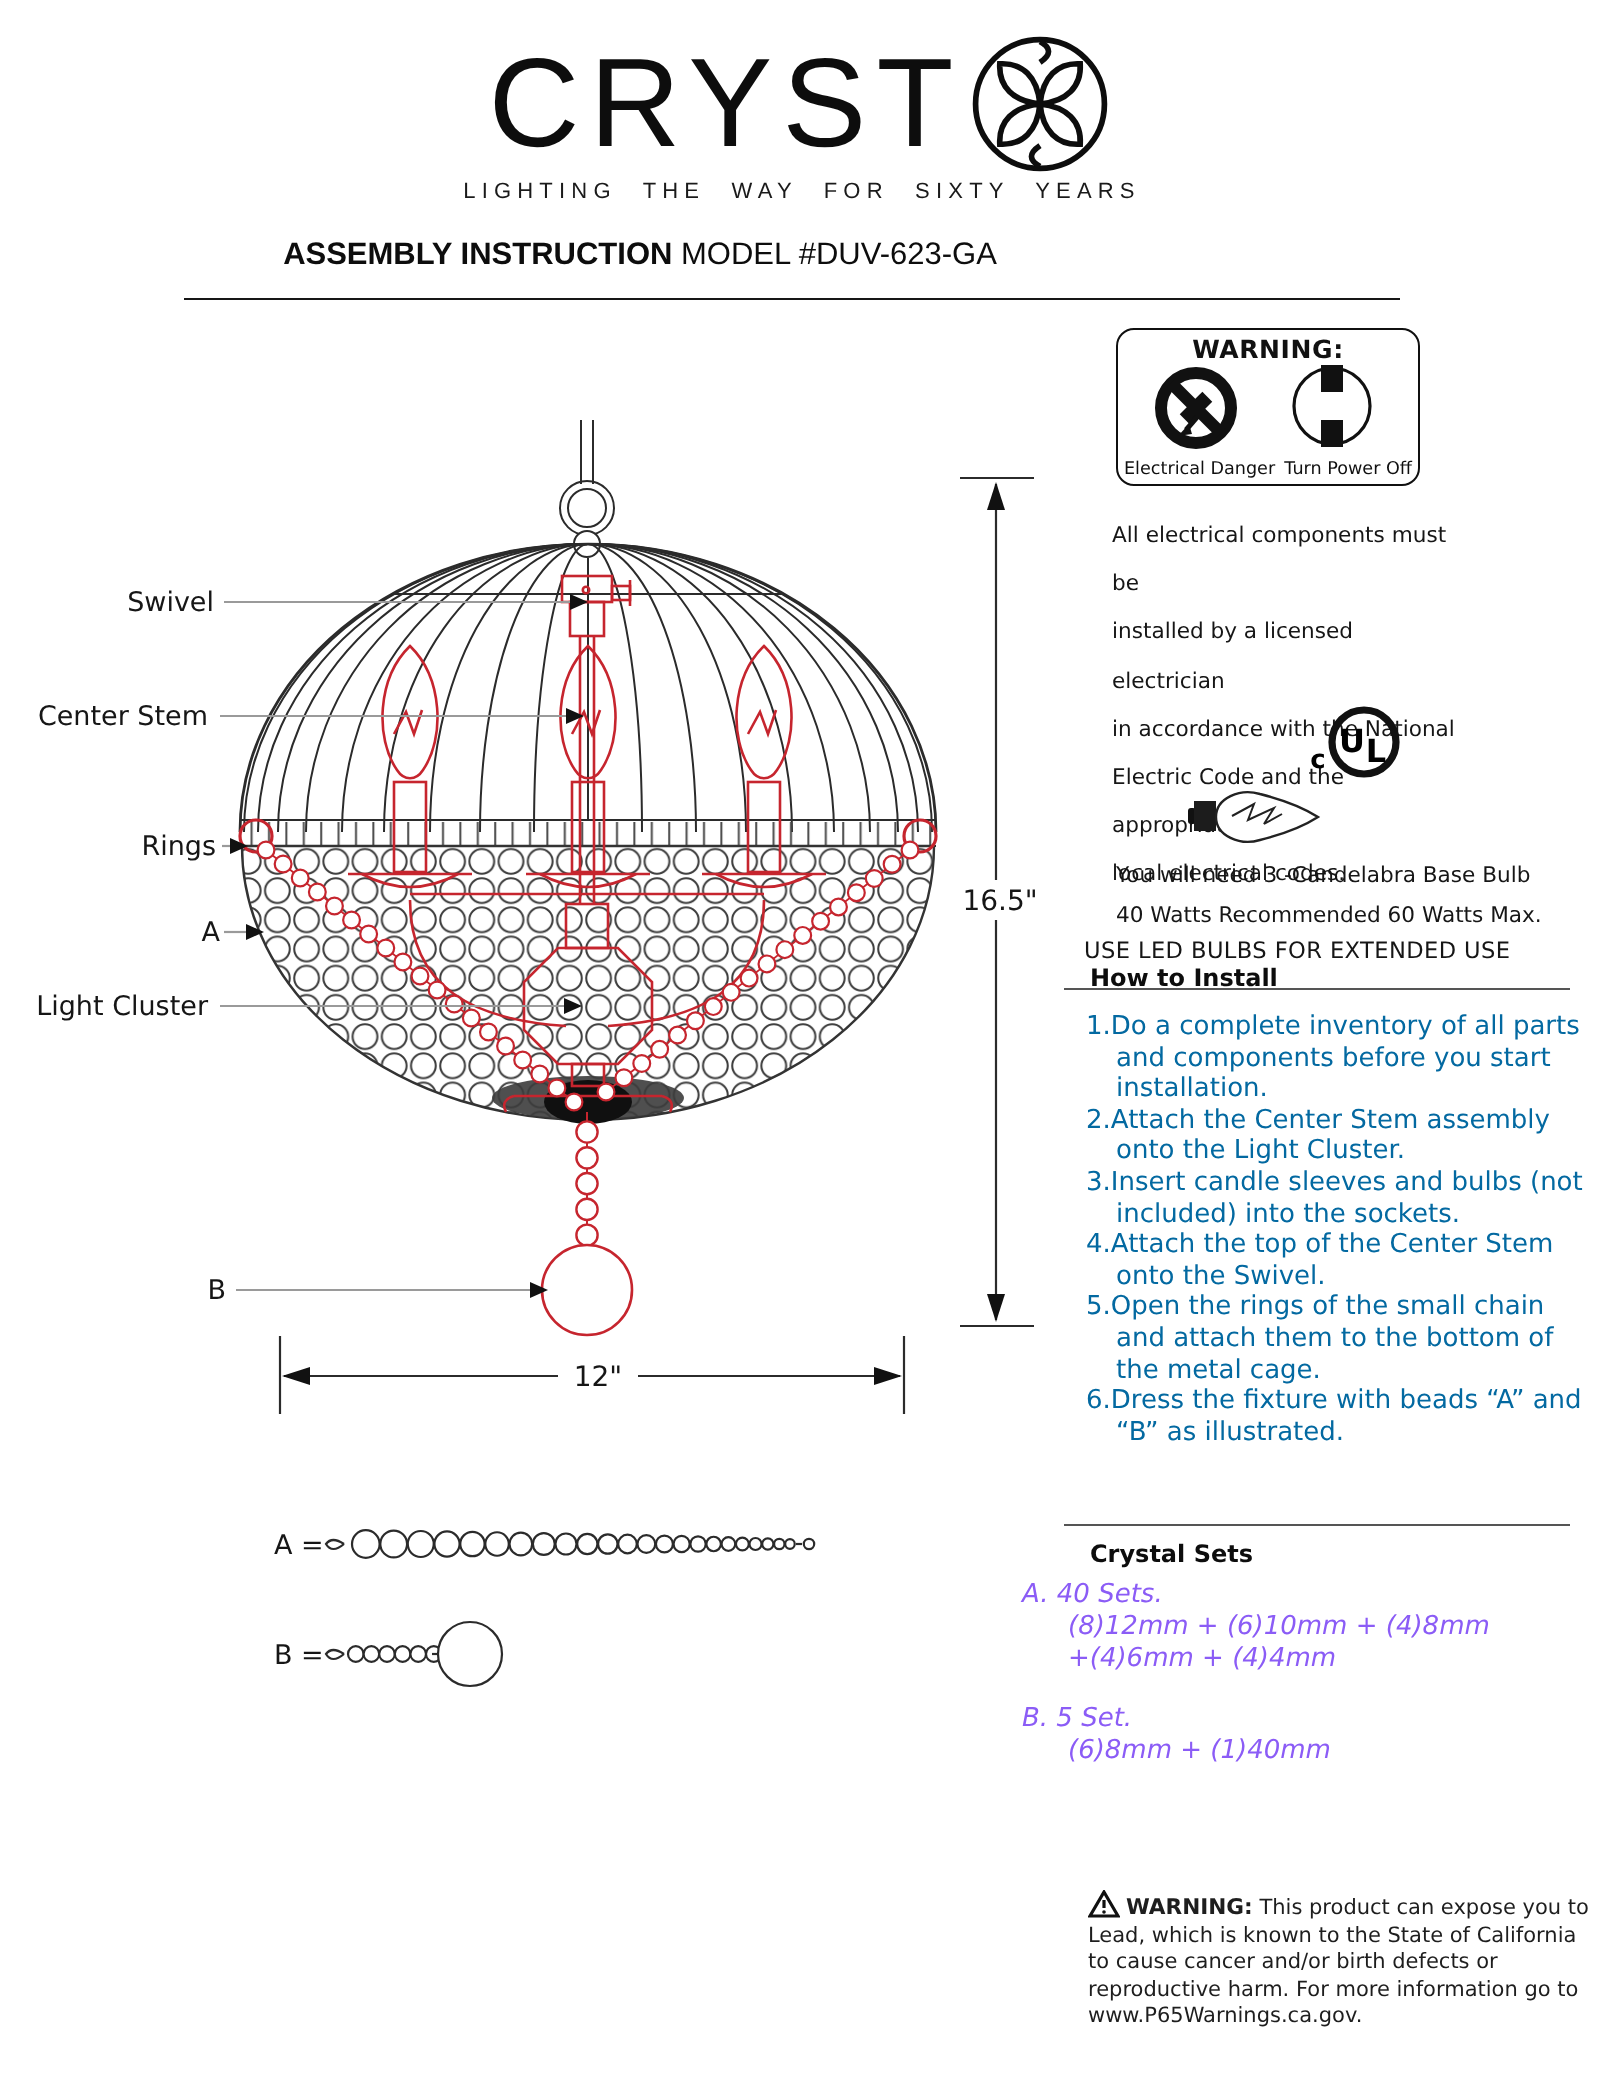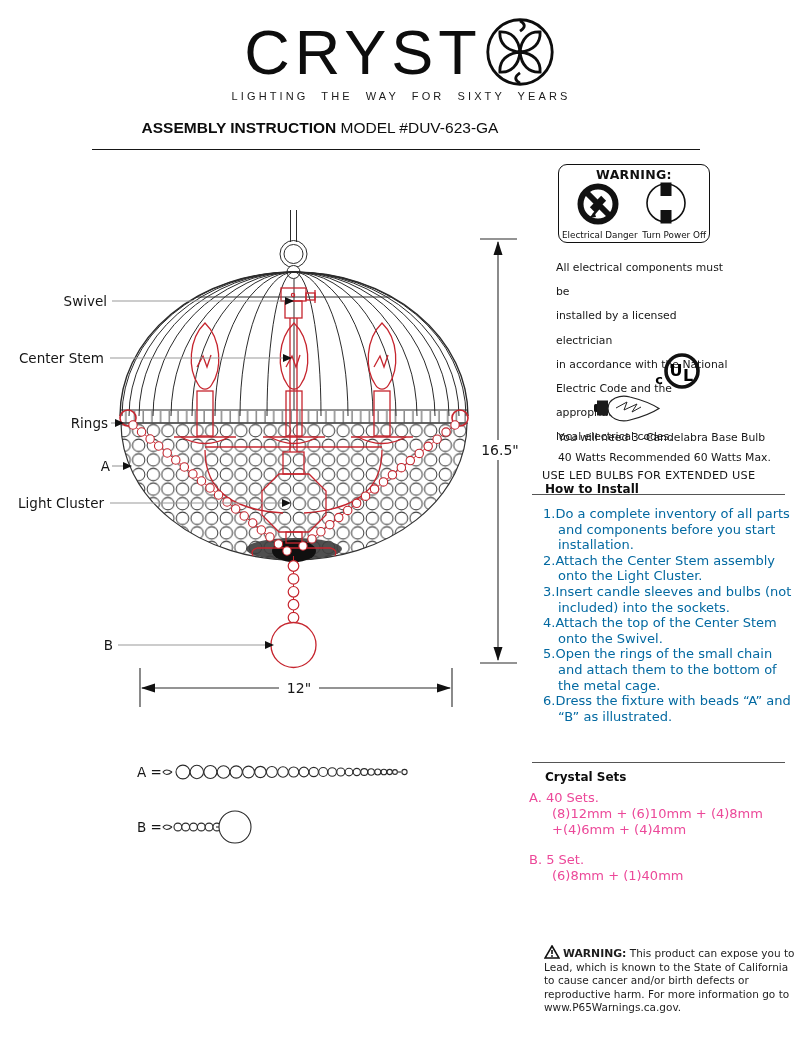--- a/index.html
+++ b/index.html
@@ -29,21 +29,21 @@
   .note1 { left:558px; top:431px; font-size:10.8px; color:#161616; }
   .note2 { left:558px; top:451px; font-size:10.8px; color:#161616; }
   .note3 { left:542px; top:469px; font-size:11.3px; letter-spacing:.2px; color:#161616; }
   .divider { left:532px; width:253px; border-top:1.3px solid #555; height:0; }
   .d1 { top:494px; } .d2 { top:762px; }
   .shead { font-size:12px; font-weight:700; color:#0d0d0d; }
   .h-install { left:545px; top:482px; }
   .h-crystal { left:545px; top:770px; }
   .steps { left:543px; top:506px; width:251px; font-size:13px; line-height:15.6px; color:#0369a1; }
   .step { padding-left:15px; text-indent:-15px; }
-  .cset { left:529px; top:790px; width:252px; font-size:13px; line-height:16px; color:#ec4899; }
+  .cset { left:511px; top:790px; width:252px; font-size:13px; line-height:16px; color:#8b5cf6;font-style:italic; }
   .cline { padding-left:23px; }
   .cgap { height:14px; }
   .p65 { left:544px; top:945px; width:258px; font-size:10.5px; line-height:13.6px; color:#1e1e1e; }
   .p65 b { font-size:10.8px; }
   .p65 svg { vertical-align:-2px; margin-right:3px; }
 </style>
 </head>
 <body>
 
 <div class="page">

